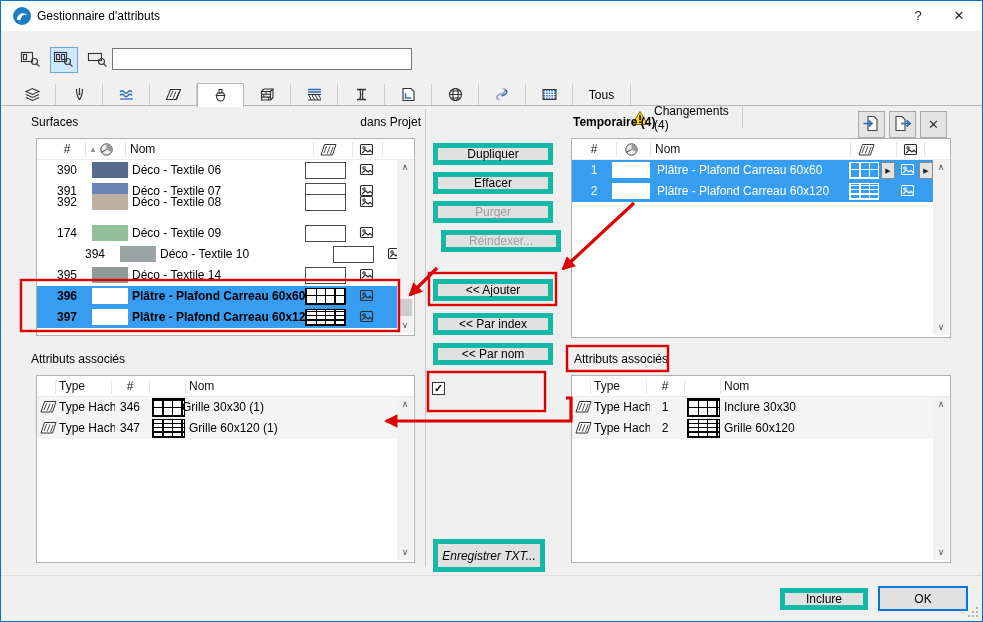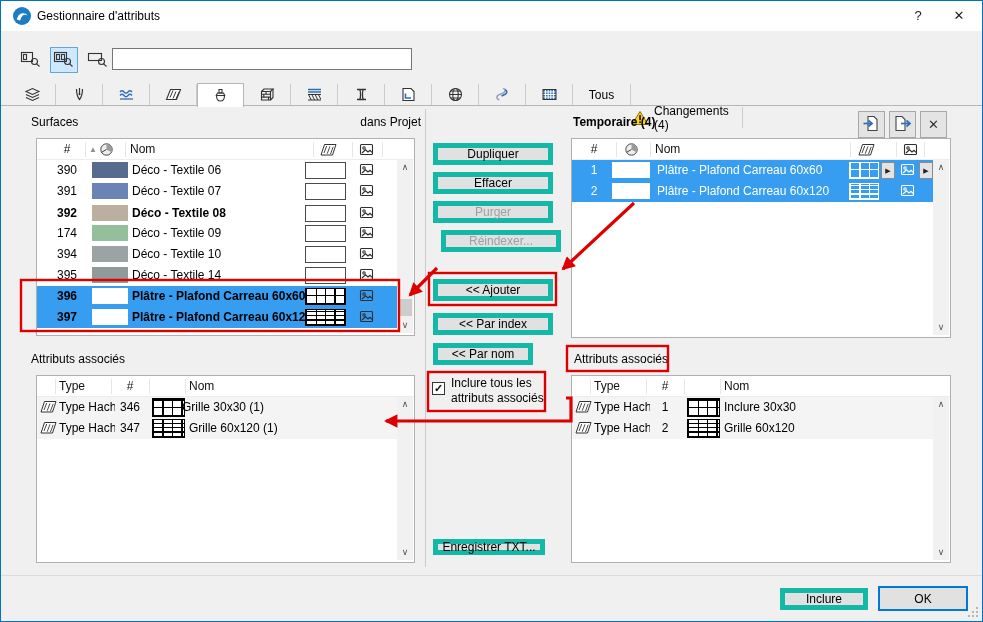--- a/index.html
+++ b/index.html
@@ -320,21 +320,21 @@
           <span class="tname" style="left: 95px;">Déco - Textile 07</span>
           <div class="fillbox" style="left: 268px;"></div>
           <span class="ticon" style="left: 322px;"><svg width="15" height="15" viewBox="0 0 15 15">
               <g fill="none" stroke="currentColor" stroke-width="1.1">
                 <rect x="1.5" y="2.5" width="12" height="10" rx="1"></rect>
                 <circle cx="5" cy="6" r="1.2"></circle>
                 <path d="M3 11 L6.5 7.8 L9 10 L11 8.3 L13 10.3"></path>
               </g>
             </svg></span>
         </div>
-        <div class="trow" style="top: 43px; width: 361px; font-weight: bold;">
+        <div class="trow" style="top: 32px; width: 361px;">
           <span class="tnum cen" style="left: 10px; width: 40px;">392</span>
           <div class="csw" style="left: 55px; background: rgb(189, 175, 159);"></div>
           <span class="tname" style="left: 95px;">Déco - Textile 08</span>
           <div class="fillbox" style="left: 268px;"></div>
           <span class="ticon" style="left: 322px;"><svg width="15" height="15" viewBox="0 0 15 15">
               <g fill="none" stroke="currentColor" stroke-width="1.1">
                 <rect x="1.5" y="2.5" width="12" height="10" rx="1"></rect>
                 <circle cx="5" cy="6" r="1.2"></circle>
                 <path d="M3 11 L6.5 7.8 L9 10 L11 8.3 L13 10.3"></path>
               </g>
@@ -346,21 +346,21 @@
           <span class="tname" style="left: 95px;">Déco - Textile 09</span>
           <div class="fillbox" style="left: 268px;"></div>
           <span class="ticon" style="left: 322px;"><svg width="15" height="15" viewBox="0 0 15 15">
               <g fill="none" stroke="currentColor" stroke-width="1.1">
                 <rect x="1.5" y="2.5" width="12" height="10" rx="1"></rect>
                 <circle cx="5" cy="6" r="1.2"></circle>
                 <path d="M3 11 L6.5 7.8 L9 10 L11 8.3 L13 10.3"></path>
               </g>
             </svg></span>
         </div>
-        <div class="trow" style="top: 84px; width: 361px;">
+        <div class="trow" style="top: 84px; width: 361px; margin-left: 28px;">
           <span class="tnum cen" style="left: 10px; width: 40px;">394</span>
           <div class="csw" style="left: 55px; background: rgb(154, 164, 164);"></div>
           <span class="tname" style="left: 95px;">Déco - Textile 10</span>
           <div class="fillbox" style="left: 268px;"></div>
           <span class="ticon" style="left: 322px;"><svg width="15" height="15" viewBox="0 0 15 15">
               <g fill="none" stroke="currentColor" stroke-width="1.1">
                 <rect x="1.5" y="2.5" width="12" height="10" rx="1"></rect>
                 <circle cx="5" cy="6" r="1.2"></circle>
                 <path d="M3 11 L6.5 7.8 L9 10 L11 8.3 L13 10.3"></path>
               </g>
@@ -452,32 +452,28 @@
       </div>
   </div>
 
   <div id="midbtns">
       <div class="btn" style="left: 432px; top: 142px; width: 120px; height: 22px;">Dupliquer</div>
       <div class="btn" style="left: 432px; top: 171px; width: 120px; height: 22px;">Effacer</div>
       <div class="btn disabled" style="left: 432px; top: 200px; width: 120px; height: 22px;">Purger</div>
       <div class="btn disabled" style="left: 432px; top: 229px; width: 120px; height: 22px; margin-left: 8px;">Réindexer...</div>
       <div class="btn" style="left: 432px; top: 278px; width: 120px; height: 22px;">&lt;&lt; Ajouter</div>
       <div class="btn" style="left: 432px; top: 312px; width: 120px; height: 22px;">&lt;&lt; Par index</div>
-      <div class="btn" style="left: 432px; top: 342px; width: 100px; height: 22px;">&lt;&lt; Par nom</div>
+      <div class="btn" style="left: 432px; top: 342px; width: 120px; height: 22px;">&lt;&lt; Par nom</div>
     </div>
 
   <div class="chkbox" style="left:431px;top:381px;">
     <span>✓</span>
   </div>
-  <div class="chklbl" style="left:450px;top:375px;">
-    <span>Inclure tous les</span><br>
-    <span>attributs associés</span>
-  </div>
-
-  <div class="btn" style="left:432px;top:538px;width:112px;height:16px;">Enregistrer TXT...</div>
+
+  <div class="btn" style="left:432px;top:538px;width:112px;height:33px;font-style:italic;">Enregistrer TXT...</div>
 
   <div class="plabel bold" style="left:572px;top:114px;">Temporaire (4)</div>
   <div class="sqbtn" style="left:857px;top:110px;">
       <span><svg width="19" height="19">
           <path d="M6 2.5 h6 l3 3 v11 h-9 z" fill="#fff" stroke="#444" stroke-width="1.1"></path>
           <g fill="none" stroke="#2f6fb5" stroke-width="1.7">
             <path d="M1.5 9.5 h8"></path>
             <path d="M6.5 6.5 L10 9.5 L6.5 12.5"></path>
           </g>
         </svg></span>

